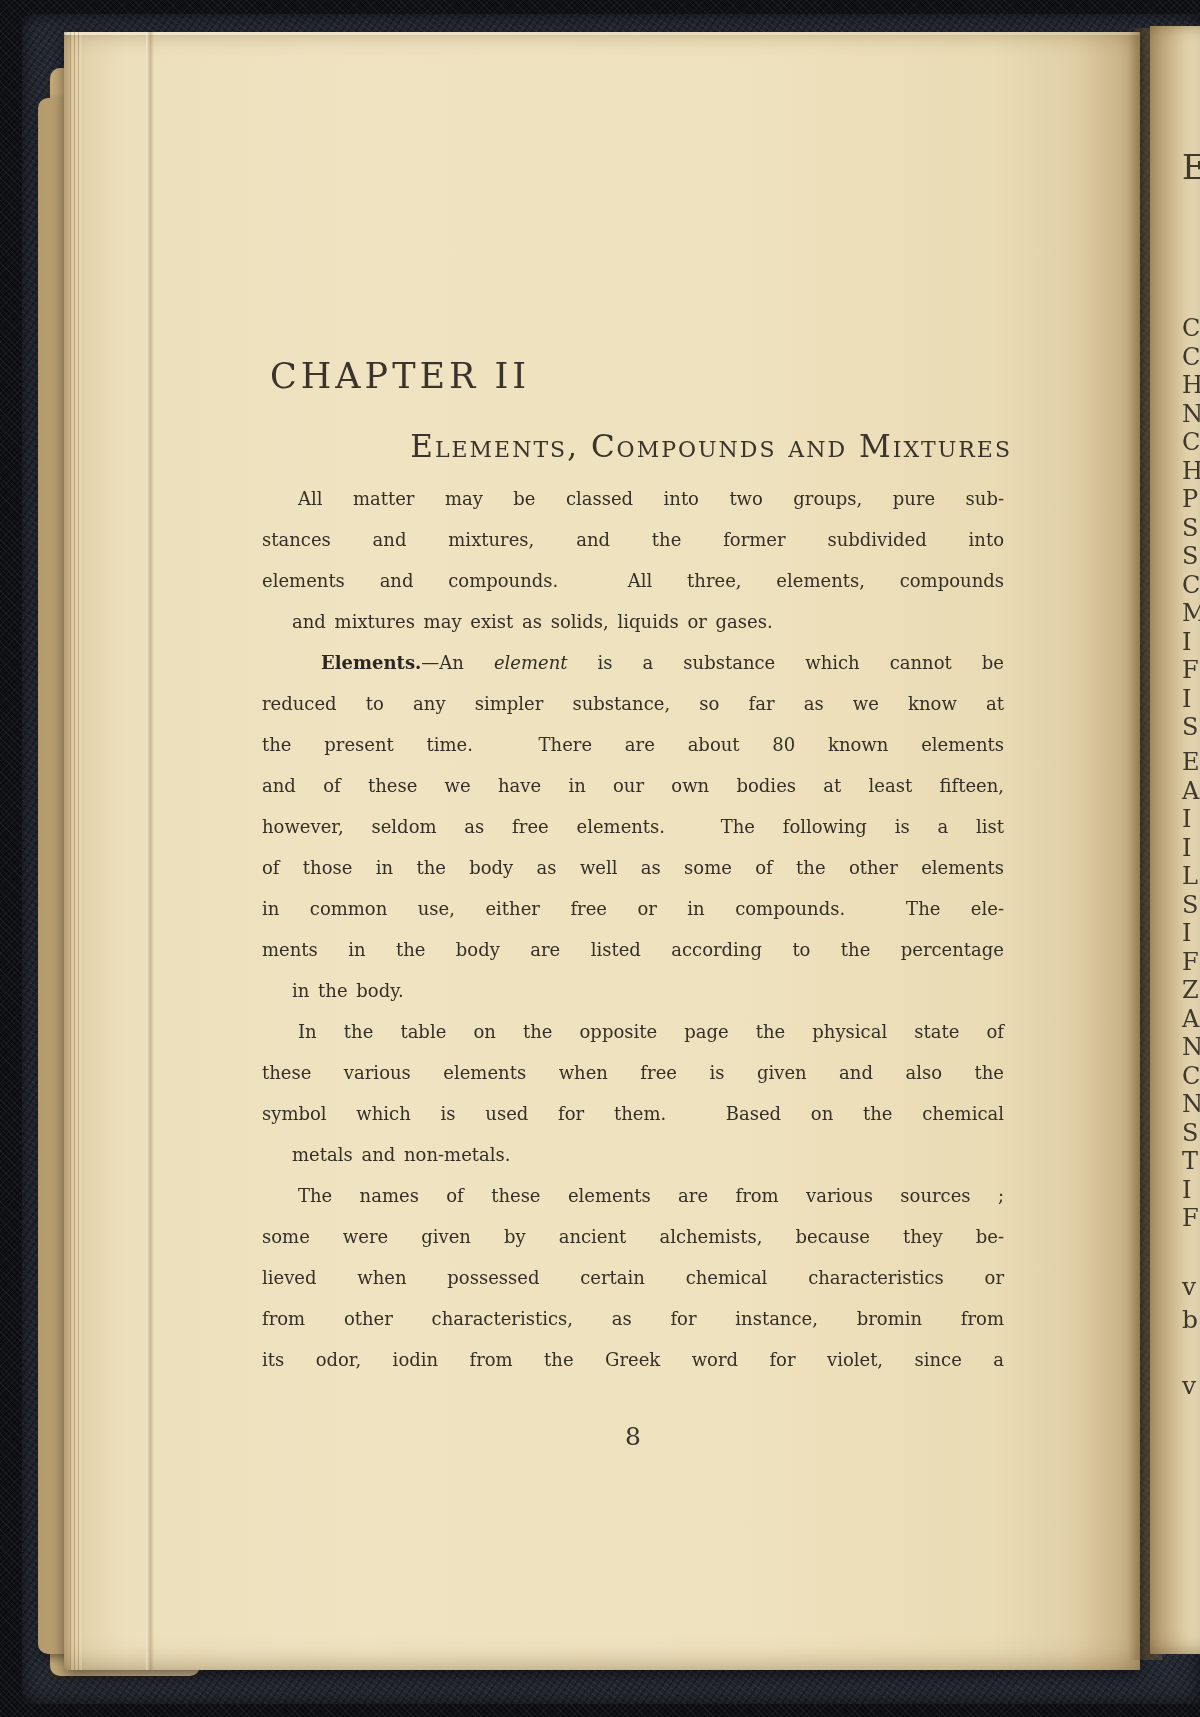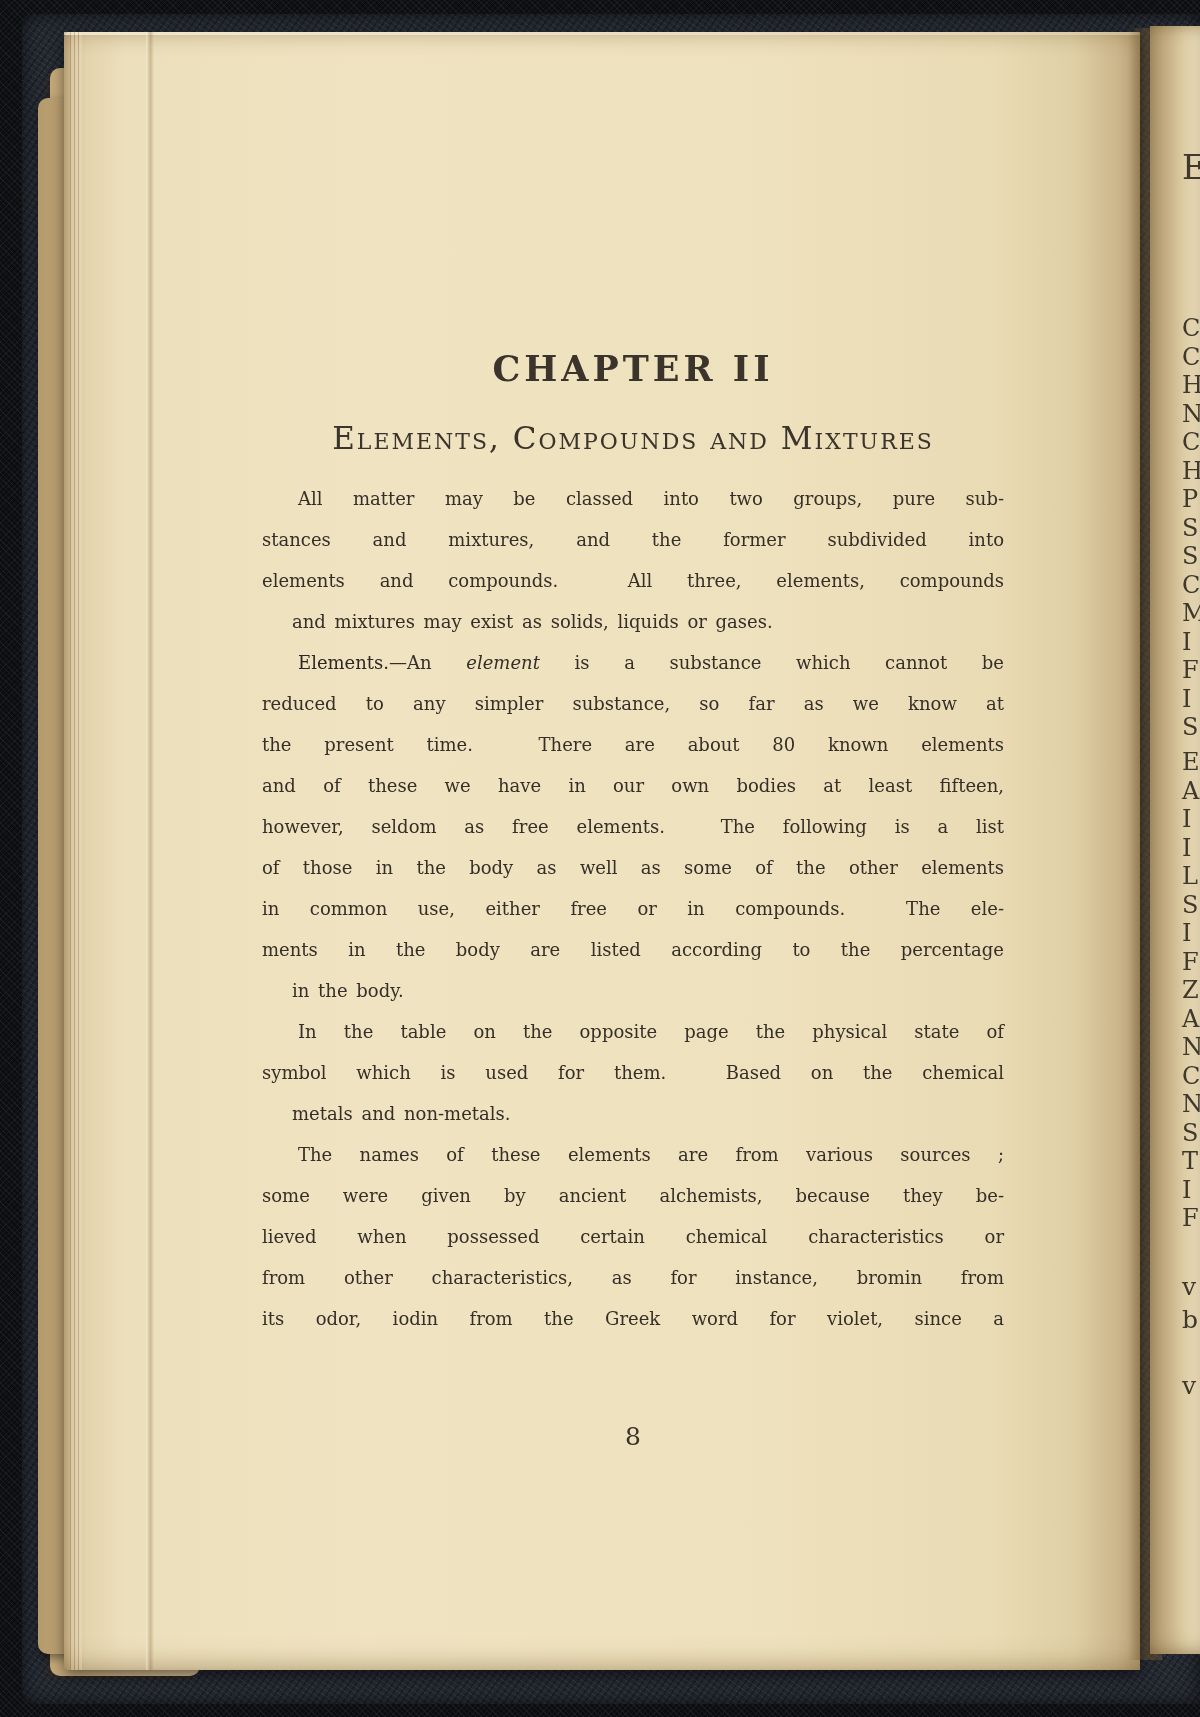--- a/index.html
+++ b/index.html
@@ -26,29 +26,29 @@
     box-shadow: inset 0 12px 22px -12px rgba(110,80,35,.45),
                 inset 0 -16px 26px -14px rgba(110,80,35,.5),
                 0 6px 14px rgba(0,0,0,.5);}
   .main-page::before{content:"";position:absolute;left:0;top:0;width:100%;height:3px;
     background:linear-gradient(90deg,rgba(255,248,225,.7),rgba(255,248,225,.35));}
   .crease{position:absolute;left:82px;top:0;width:8px;height:100%;
     background:linear-gradient(90deg, rgba(255,250,230,.5), rgba(115,85,40,.28) 55%, rgba(115,85,40,0));}
   .edge-lines{position:absolute;left:6px;top:0;width:12px;height:100%;
     background:repeating-linear-gradient(90deg, rgba(120,90,45,.25) 0 1px, rgba(255,245,220,.25) 1px 4px);}
   .text-col{position:absolute;left:198px;top:0;width:742px;color:#352f28;}
-  .chapter-heading{position:absolute;left:0;top:316px;width:100%;margin:0;text-align:center;
-    font-size:35px;font-weight:700;letter-spacing:4px;color:#3a342c;}
-  .chapter-subtitle{position:absolute;left:0;top:388px;width:100%;margin:0;text-align:center;
+  .chapter-heading{position:absolute;left:0;top:316px;width:100%;margin:8px;
+    font-size:35px;font-weight:400;letter-spacing:4px;color:#3a342c;}
+  .chapter-subtitle{position:absolute;left:0;top:388px;width:100%;margin:8px;text-align:right;
     font-size:31px;font-weight:500;font-variant:small-caps;letter-spacing:2px;color:#3a342c;}
   .body-text{position:absolute;left:0;top:446px;width:742px;font-size:18px;line-height:41px;word-spacing:3px;}
   .line{height:41px;text-align:justify;text-align-last:justify;white-space:nowrap;overflow:visible;}
   .line.last{text-align-last:left;white-space:normal;margin-left:30px;}
   .line.indent{text-indent:36px;}
-  .bold{font-weight:normal;color:#2c2722;}
+  .bold{font-weight:bold;color:#2c2722;margin-left:23px;}
   .italic{font-style:italic;margin-top:8px;}
   .page-number{position:absolute;left:0;top:1390px;width:100%;text-align:center;font-size:25px;color:#3a342c;}
   .gutter{position:absolute;left:1128px;top:28px;width:34px;height:1632px;
     background:linear-gradient(90deg, rgba(120,95,55,0), rgba(105,82,46,.55) 55%, rgba(130,105,65,.35));}
   .facing-page{left:1150px;top:26px;width:50px;height:1628px;
     background:linear-gradient(90deg,#a88f65 0%,#c2ab81 30%,#dccba2 65%,#ebdebc 100%);
     box-shadow:inset 0 10px 16px -10px rgba(100,70,30,.5), inset 0 -12px 18px -10px rgba(100,70,30,.5);
     color:#3e382d;}
   .edge-letter-top{position:absolute;left:32px;top:122px;font-size:33px;letter-spacing:1px;}
   .edge-col{position:absolute;left:32px;font-size:24px;}
@@ -79,20 +79,21 @@
           <div class="line indent"><span class="bold">Elements.</span><span>—An </span><span class="italic">element</span><span> is a substance which cannot be</span></div>
           <div class="line"><span>reduced to any simpler substance, so far as we know at</span></div>
           <div class="line"><span>the present time.&nbsp; There are about 80 known elements</span></div>
           <div class="line"><span>and of these we have in our own bodies at least fifteen,</span></div>
           <div class="line"><span>however, seldom as free elements.&nbsp; The following is a list</span></div>
           <div class="line"><span>of those in the body as well as some of the other elements</span></div>
           <div class="line"><span>in common use, either free or in compounds.&nbsp; The ele-</span></div>
           <div class="line"><span>ments in the body are listed according to the percentage</span></div>
           <div class="line last"><span>in the body.</span></div>
           <div class="line indent"><span>In the table on the opposite page the physical state of</span></div>
+          <div class="line"><span>these various elements when free is given and also the</span></div>
           <div class="line"><span>symbol which is used for them.&nbsp; Based on the chemical</span></div>
           <div class="line last"><span>metals and non-metals.</span></div>
           <div class="line indent"><span>The names of these elements are from various sources&nbsp;;</span></div>
           <div class="line"><span>some were given by ancient alchemists, because they be-</span></div>
           <div class="line"><span>lieved when possessed certain chemical characteristics or</span></div>
           <div class="line"><span>from other characteristics, as for instance, bromin from</span></div>
           <div class="line"><span>its odor, iodin from the Greek word for violet, since a</span></div>
         </div>
       <div class="page-number">8</div>
     </div>

